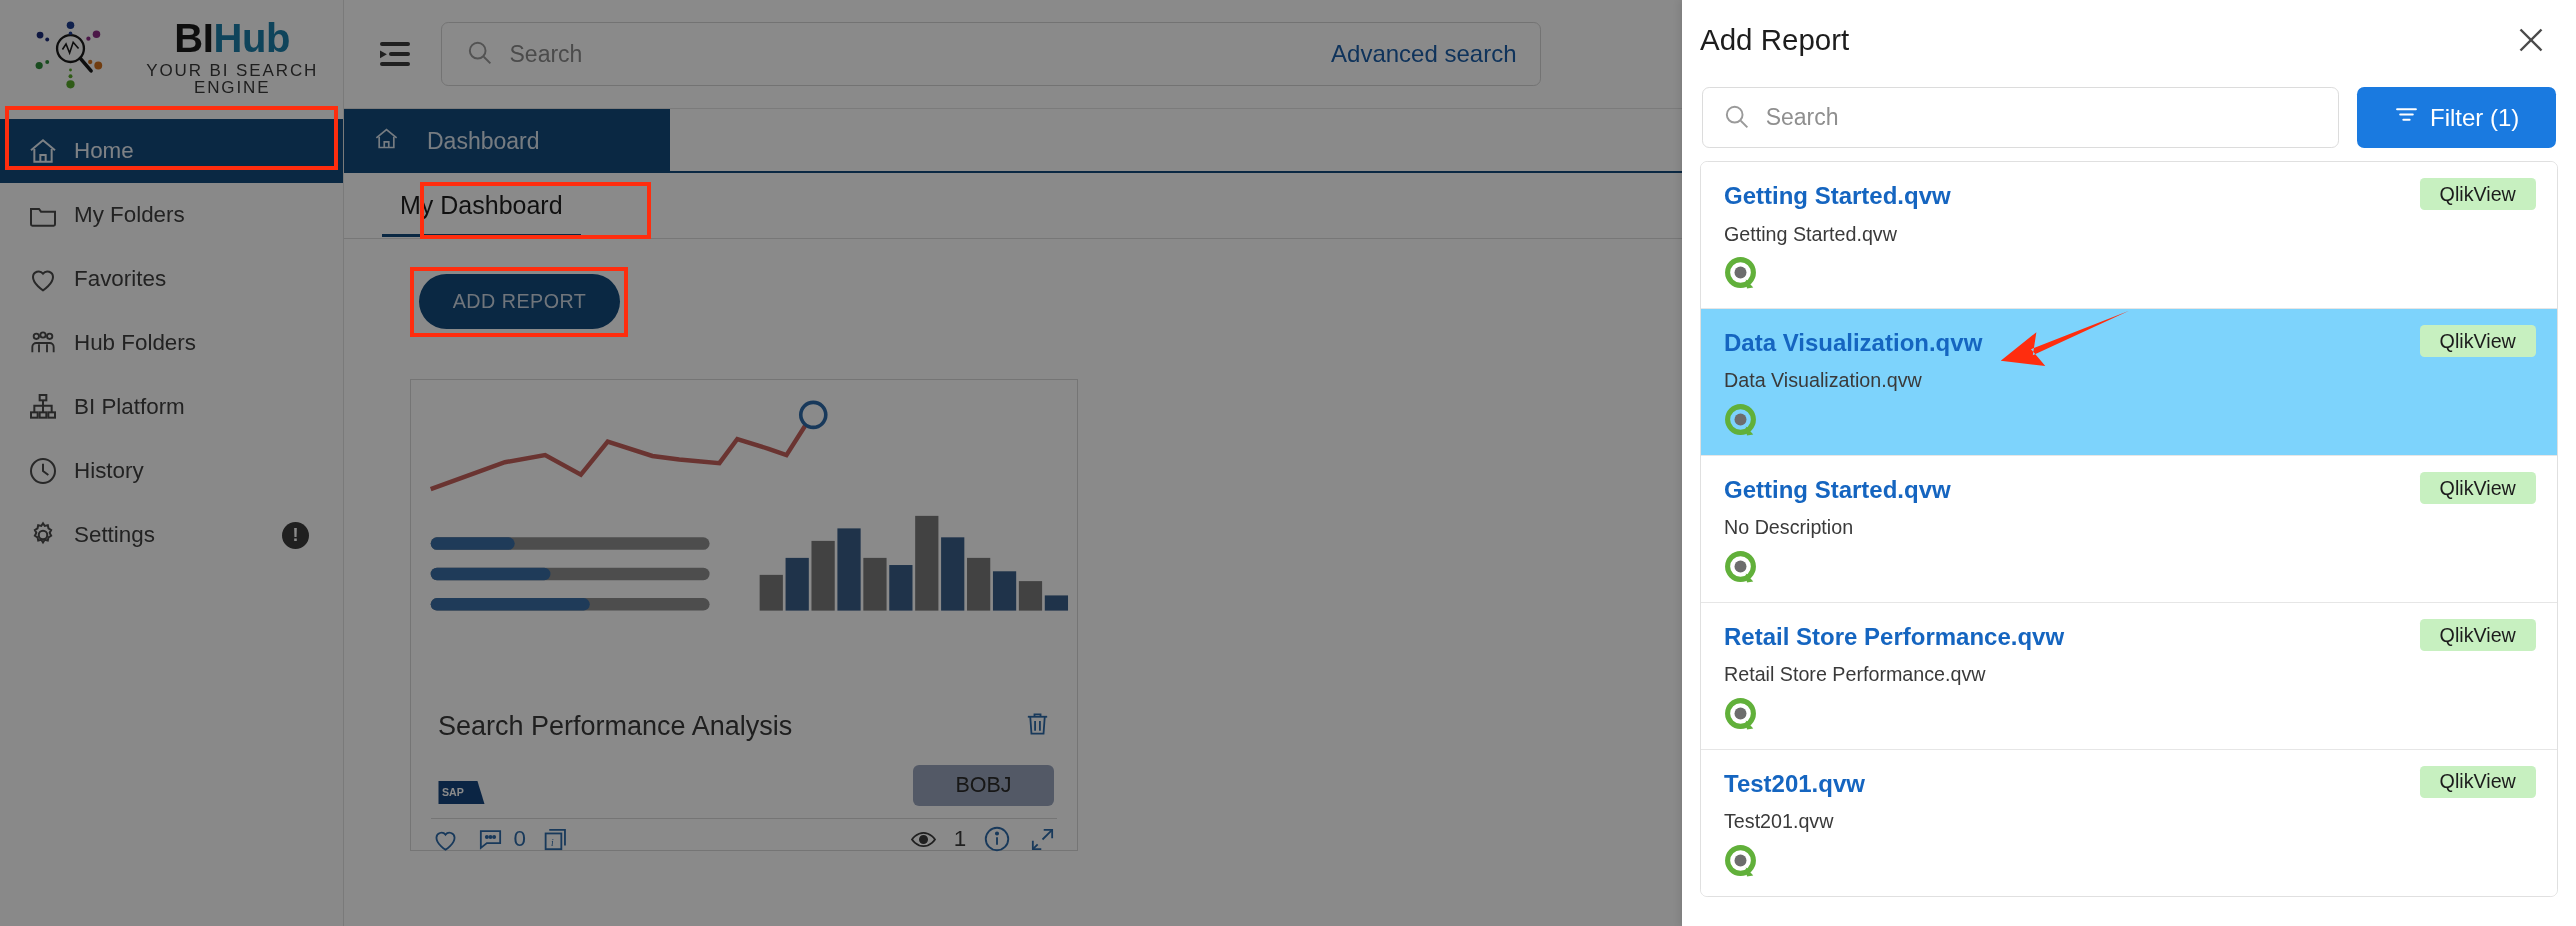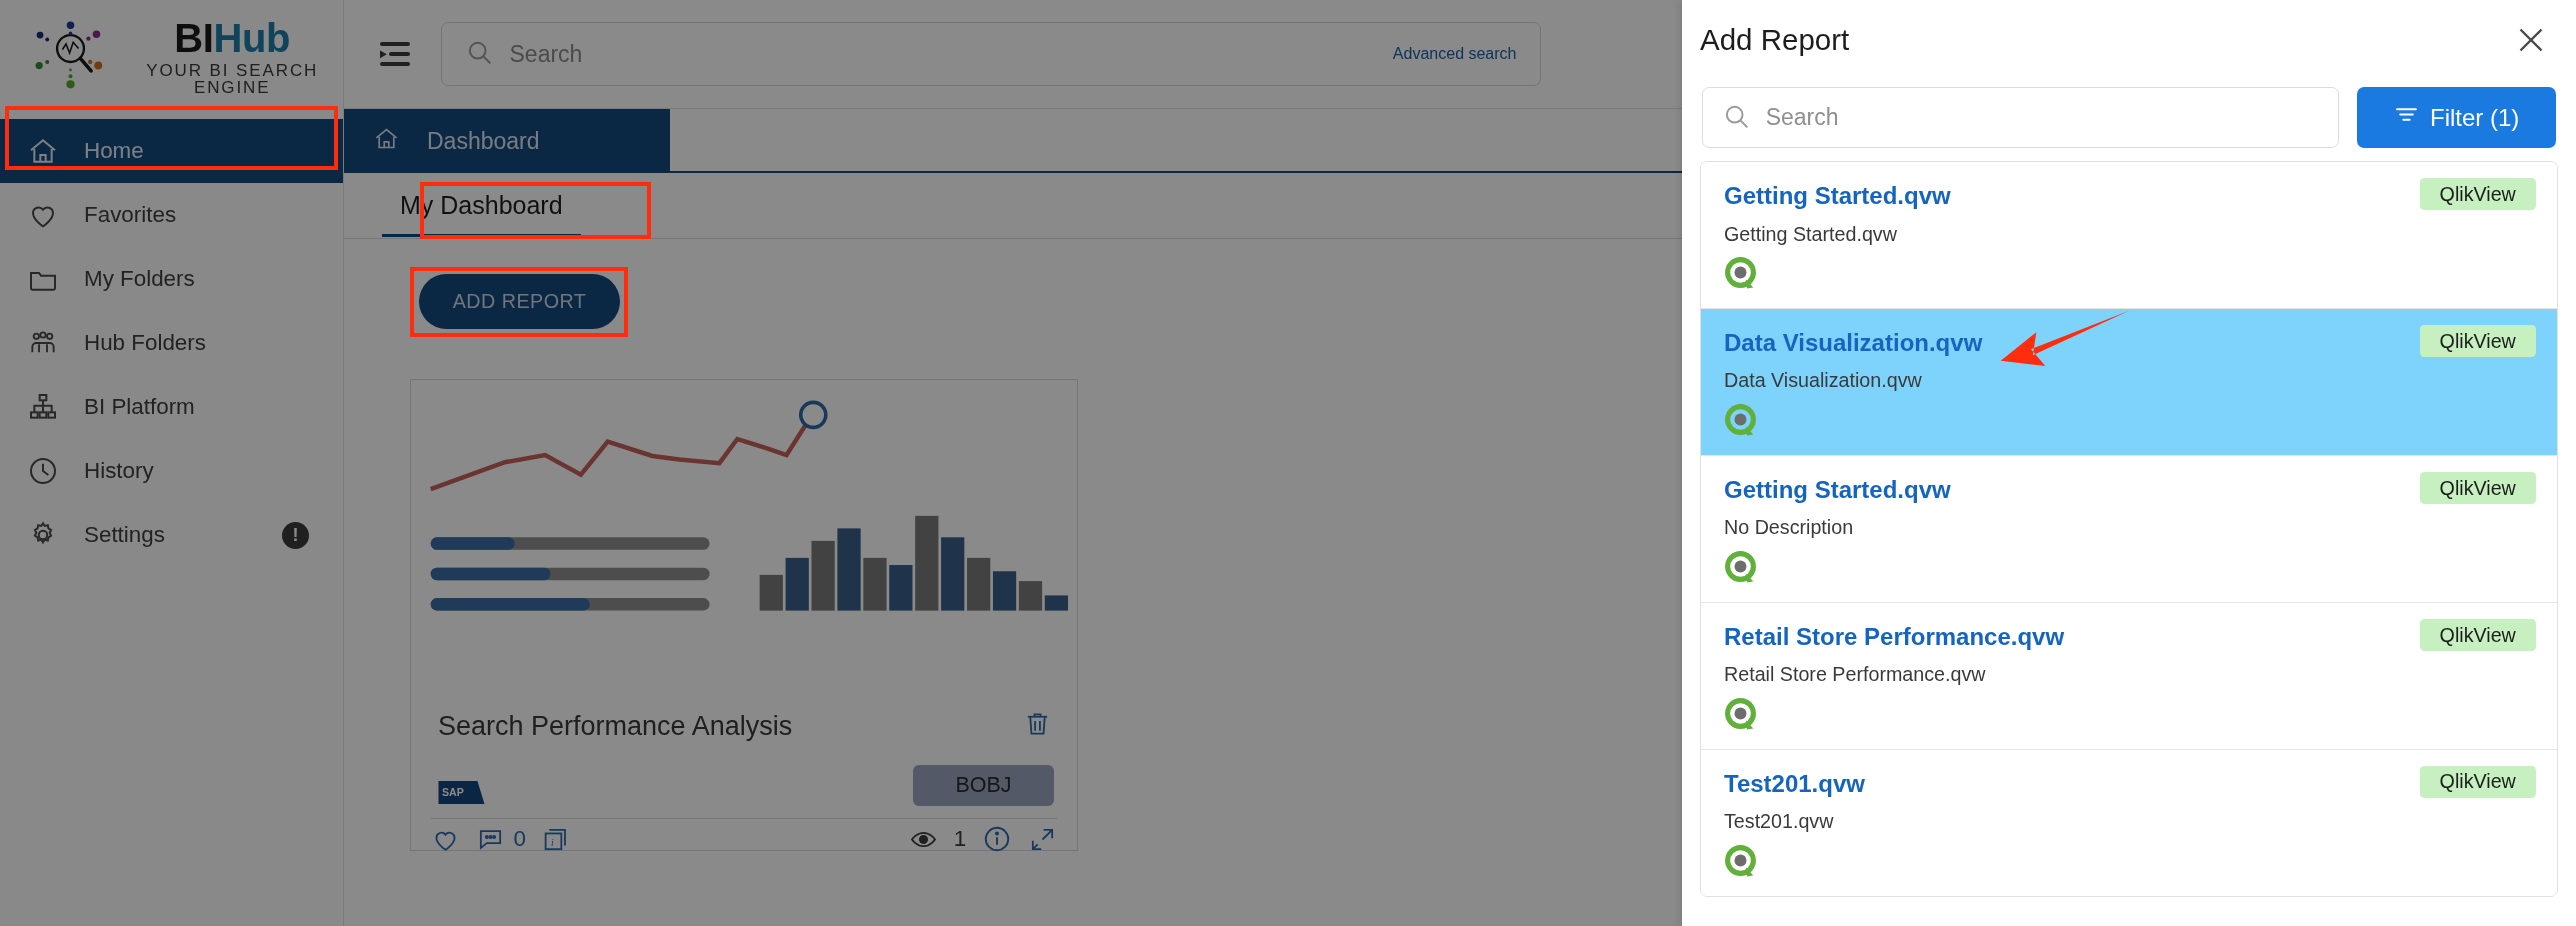--- a/index.html
+++ b/index.html
@@ -21,42 +21,42 @@
   #logo-wrap { height: 114px; display: flex; align-items: center; padding-left: 32px; gap: 12.5px; }
   .logo-mark { width: 77px; height: 77px; flex: 0 0 77px; position: relative; }
   .logo-text { display: flex; flex-direction: column; line-height: 1; }
   .logo-title { font-size: 40px; font-weight: 700; letter-spacing: -0.4px; }
   .logo-title .bi { color: #1a1a1a; }
   .logo-title .hub { color: #1c7ea8; }
   .logo-sub { font-size: 17px; letter-spacing: 1.9px; color: #3a3a3a; margin-top: 4.5px; }
 
   .nav-list { margin-top: 5.4px; }
   .nav-item { height: 64px; display: flex; align-items: center; padding-left: 25px;
-              gap: 23px; color: #3f3f3f; font-size: 22.4px; cursor: pointer; position: relative; }
+              gap: 13px; color: #3f3f3f; font-size: 22.4px; cursor: pointer; position: relative; }
   .nav-item .ico { width: 36px; height: 36px; display: flex; align-items: center;
                    justify-content: center; flex: 0 0 36px; }
   .nav-item.active { background: #134a7c; color: #e8eef5; }
   .nav-item.active .ico svg { stroke: #e8eef5; }
   .nav-badge { position: absolute; right: 34px; width: 27px; height: 27px;
                border-radius: 50%; background: #3b3b3b; color: #fff; font-size: 18px;
                font-weight: 700; display: flex; align-items: center; justify-content: center; }
 
   
   #topbar { position: absolute; left: 344px; top: 0; right: 0; height: 109px;
             background: #fff; border-bottom: 0.9px solid #e4e4e4; display: flex;
             align-items: center; padding-left: 27px; }
   #menu-toggle { width: 48px; height: 48px; flex: 0 0 48px; display: flex;
                  align-items: center; justify-content: center; cursor: pointer; }
   #searchbox { margin-left: 21.5px; width: 1100px; height: 64px; border: 0.9px solid #d5d5d5;
                border-radius: 7.2px; display: flex; align-items: center; padding: 0 23px; gap: 16px; }
   #searchbox .sicon { flex: 0 0 29px; }
   #search-input { flex: 1; border: 0; outline: none; font-size: 23px; color: #444;
                   font-family: "Liberation Sans", sans-serif; background: transparent; }
   #search-input::placeholder { color: #8b8b8b; }
-  #adv-search { font-size: 16px; color: #1c5fa8; white-space: nowrap; cursor: pointer; }
+  #adv-search { font-size: 24px; color: #1c5fa8; white-space: nowrap; cursor: pointer; }
 
   
   #crumb-row { position: absolute; left: 344px; top: 109px; right: 0; height: 64px;
                border-bottom: 2.7px solid #134a7c; background: #fff; }
   #crumb-tab { width: 326px; height: 64px; background: #134a7c; color: #dbe5ef;
                display: flex; align-items: center; gap: 27px; padding-left: 29px;
                font-size: 23px; cursor: pointer; }
 
   
   #subtab-row { position: absolute; left: 344px; top: 174px; right: 0; height: 65px;
@@ -174,33 +174,33 @@
                 <path d="M5.5 10.5V20h13v-9.5"></path>
                 <path d="M10 20v-5h4v5"></path>
             </svg>
             </span>
           <span>Home</span>
         </div>
 
         <div class="nav-item">
           <span class="ico">
             <svg width="32" height="32" viewBox="0 0 24 24" fill="none" stroke="#4a4a4a" stroke-width="1.5">
+              <path d="M3 7.5h6l1.5 2H21v9.5a1 1 0 0 1-1 1H4a1 1 0 0 1-1-1z"></path>
+            </svg>
+            </span>
+          <span>My Folders</span>
+        </div>
+
+        <div class="nav-item">
+          <span class="ico">
+            <svg width="32" height="32" viewBox="0 0 24 24" fill="none" stroke="#4a4a4a" stroke-width="1.5">
               <path d="M12 20.5s-7.5-4.8-7.5-10A4.2 4.2 0 0 1 12 8a4.2 4.2 0 0 1 7.5 2.5c0 5.2-7.5 10-7.5 10z"></path>
             </svg>
             </span>
           <span>Favorites</span>
-        </div>
-
-        <div class="nav-item">
-          <span class="ico">
-            <svg width="32" height="32" viewBox="0 0 24 24" fill="none" stroke="#4a4a4a" stroke-width="1.5">
-              <path d="M3 7.5h6l1.5 2H21v9.5a1 1 0 0 1-1 1H4a1 1 0 0 1-1-1z"></path>
-            </svg>
-            </span>
-          <span>My Folders</span>
         </div>
 
         <div class="nav-item">
           <span class="ico">
             <svg width="32" height="32" viewBox="0 0 24 24" fill="none" stroke="#4a4a4a" stroke-width="1.4">
               <circle cx="7" cy="7" r="2"></circle>
                 <circle cx="12" cy="6" r="2"></circle>
                 <circle cx="17" cy="7" r="2"></circle>
               <path d="M4 19v-4a3 3 0 0 1 3-3h10a3 3 0 0 1 3 3v4"></path>
               <path d="M9 19v-6M15 19v-6"></path>

